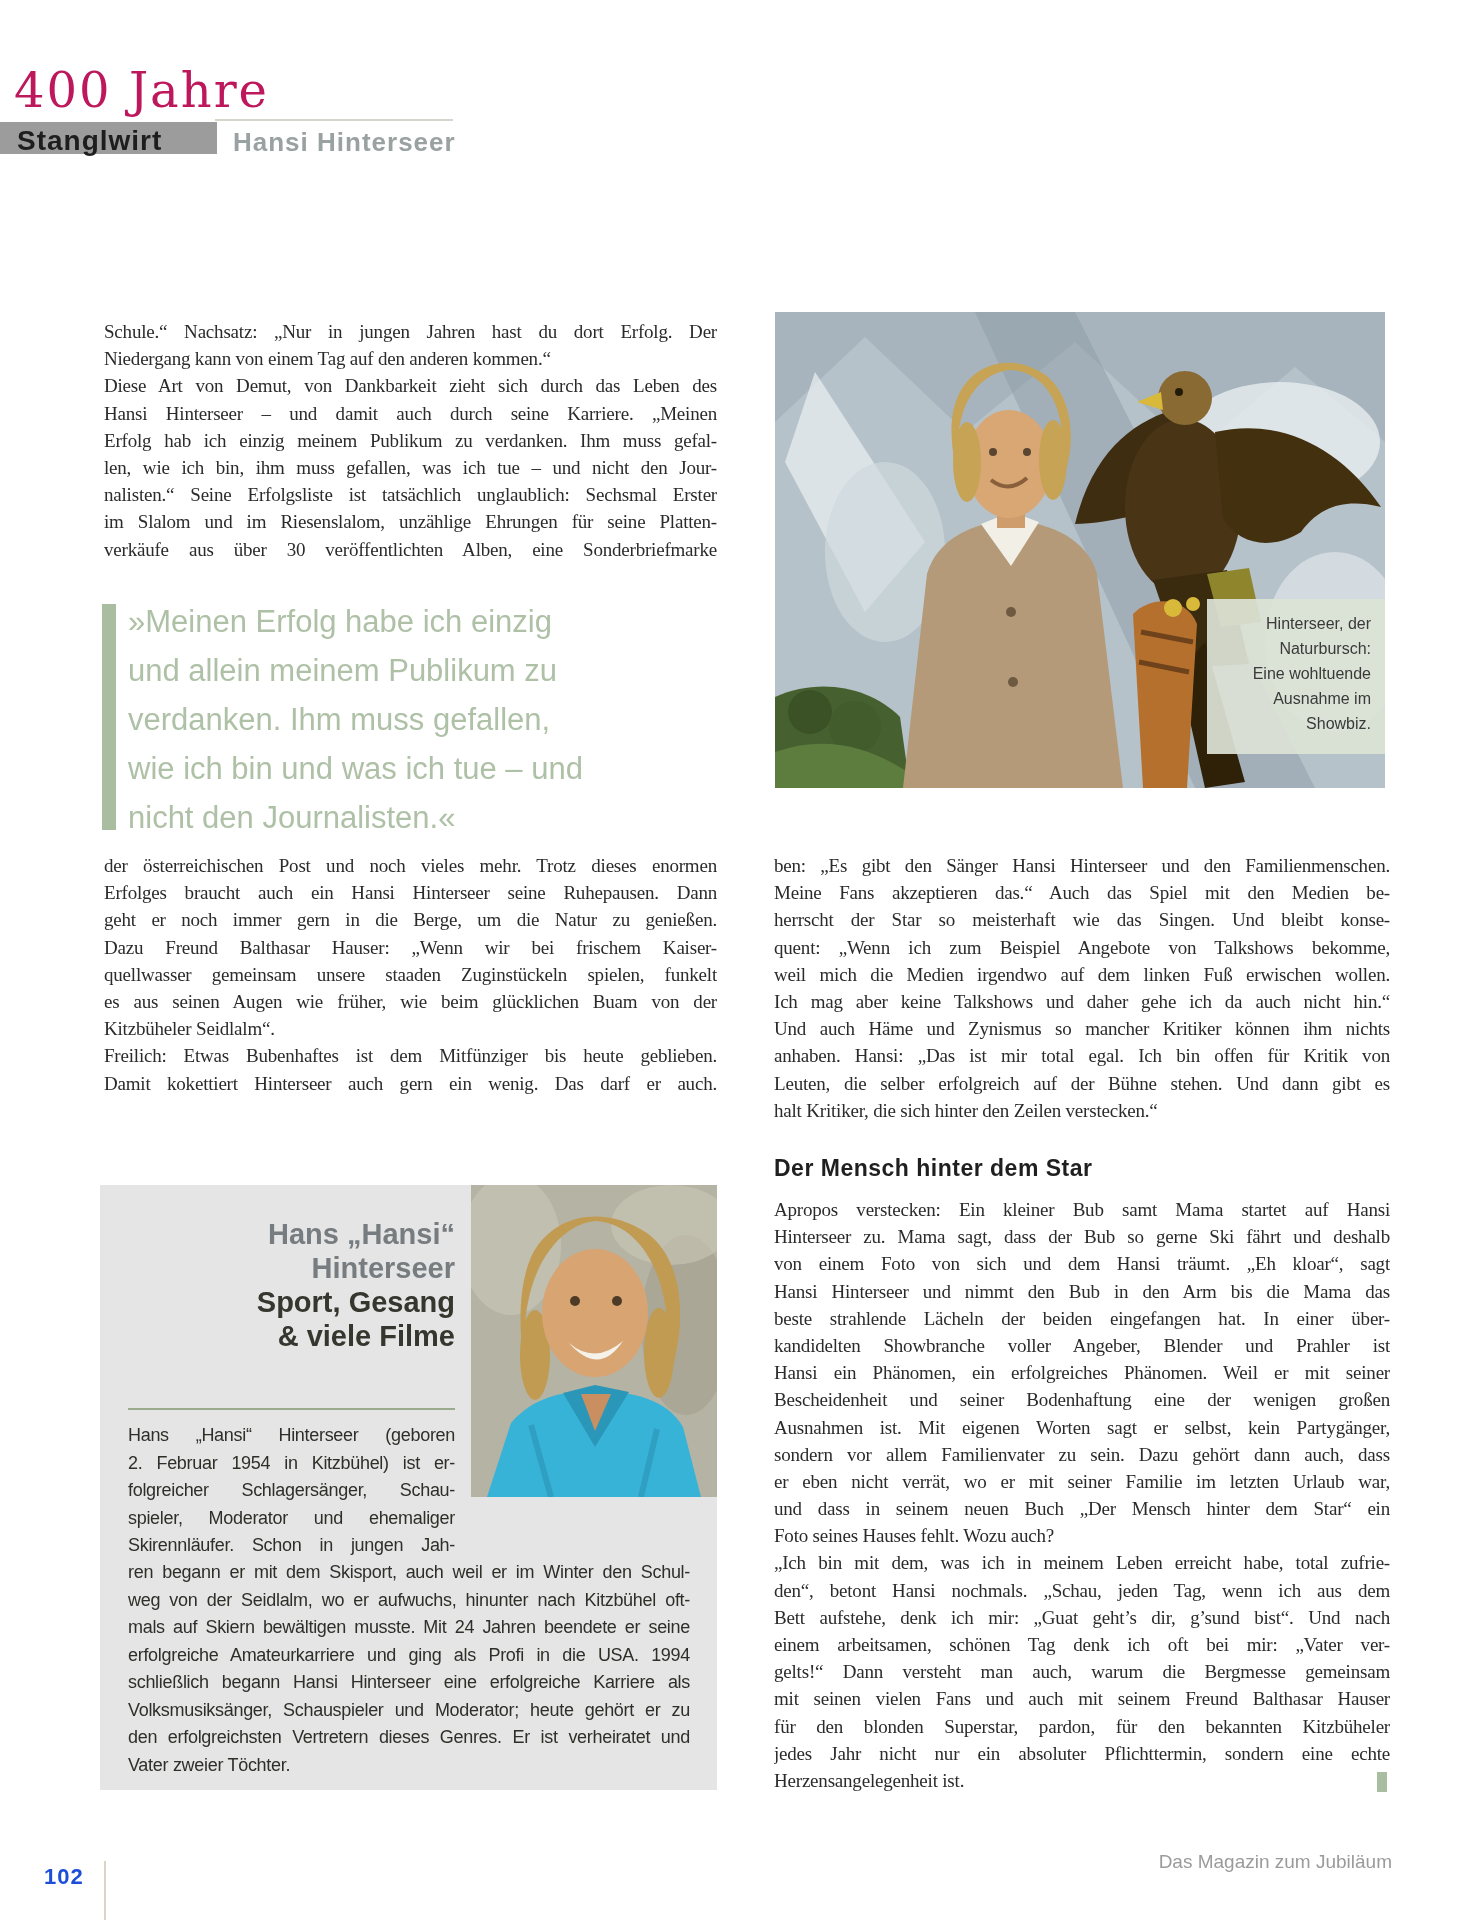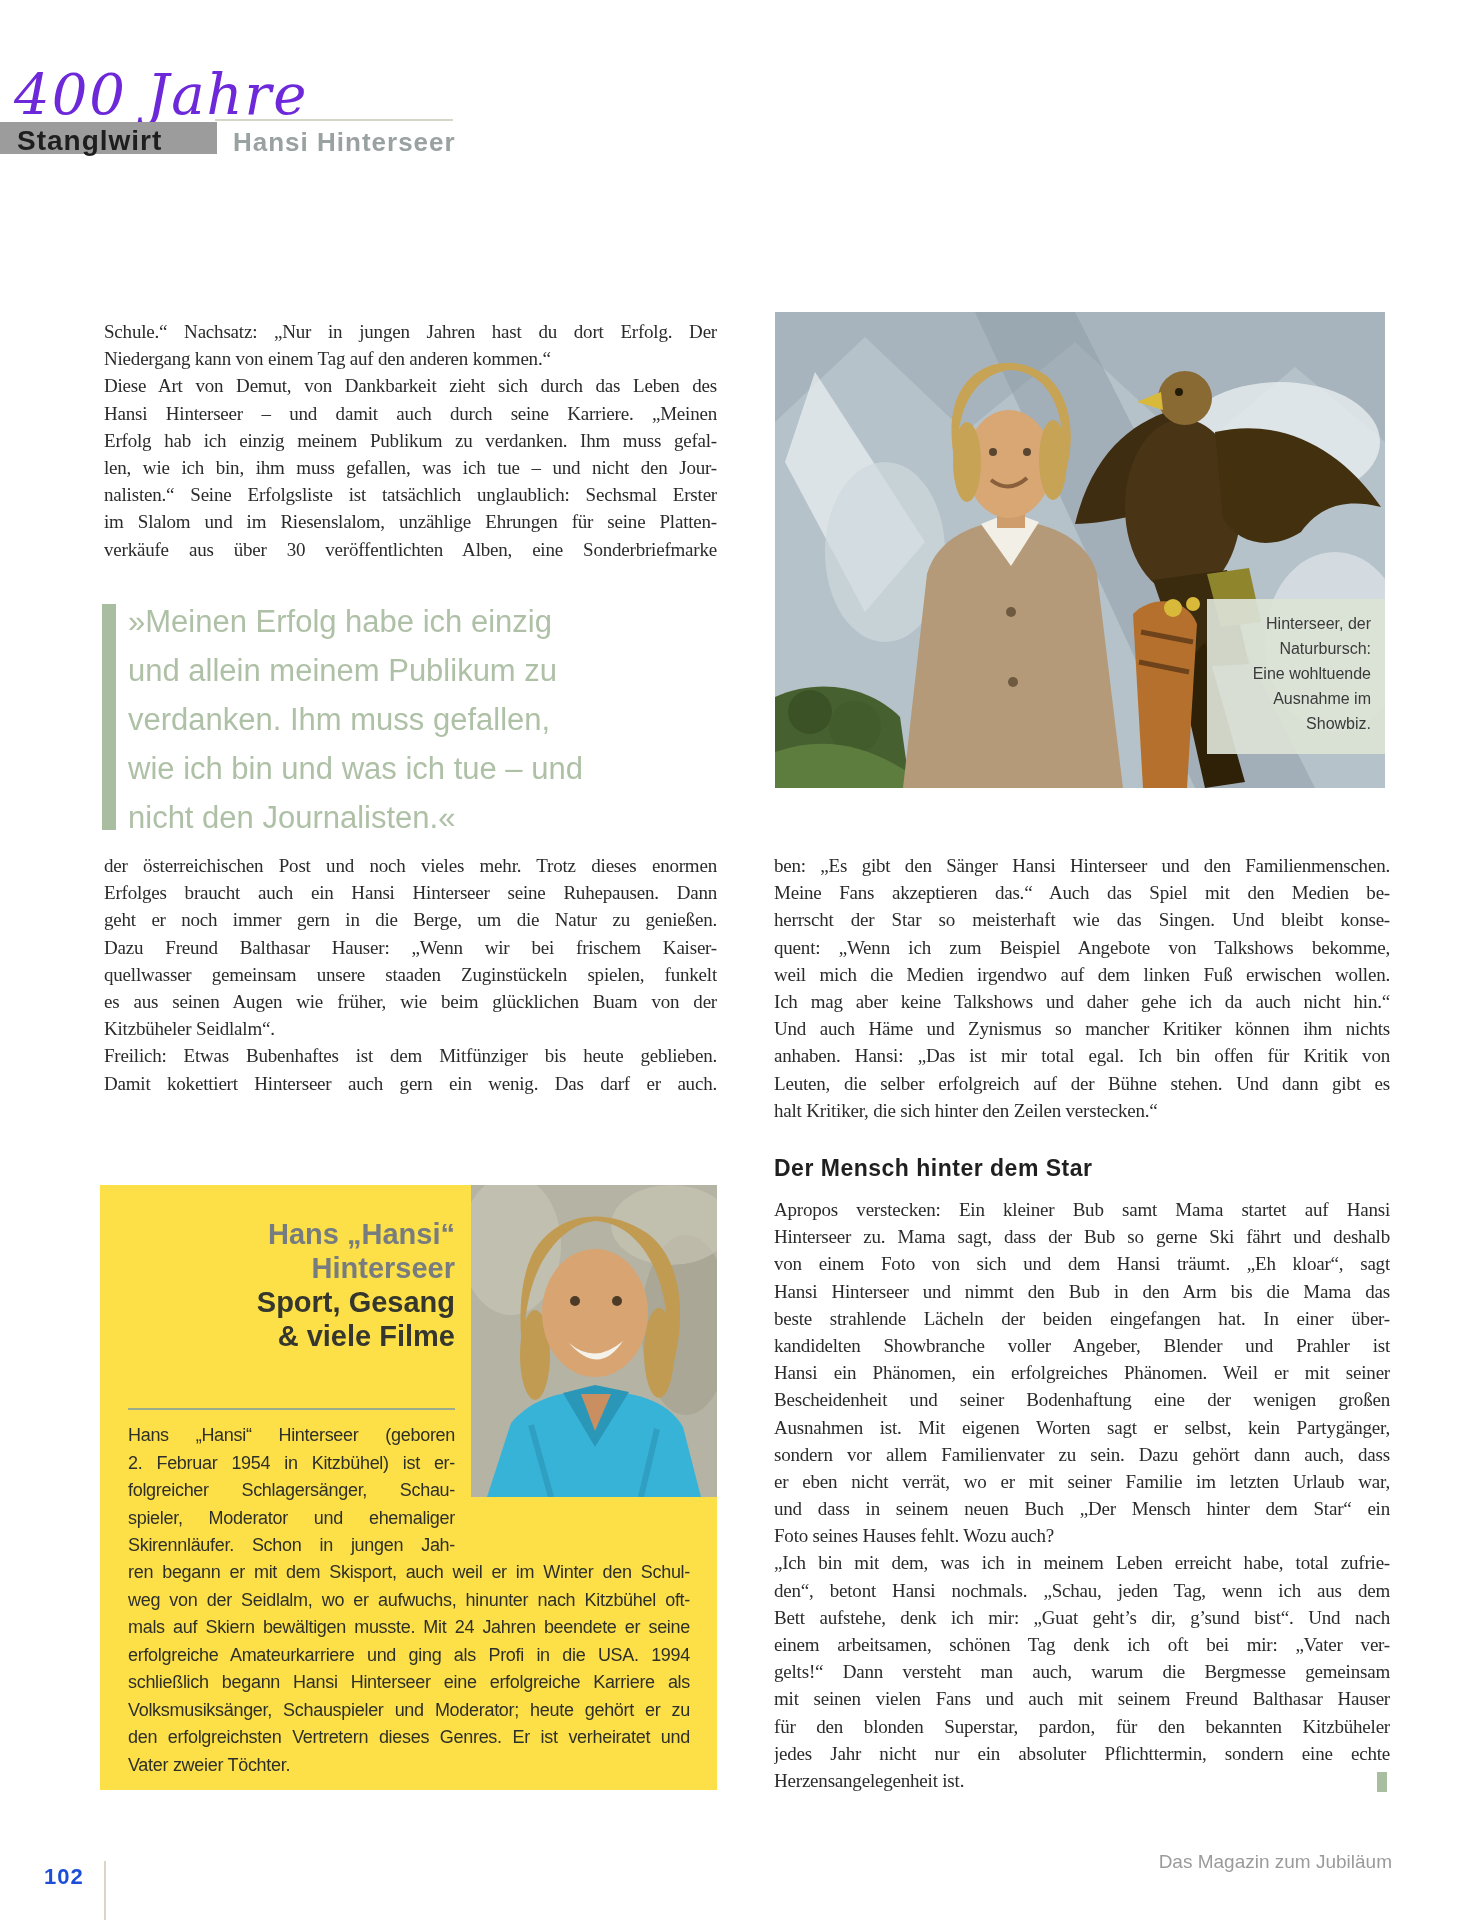--- a/index.html
+++ b/index.html
@@ -1,22 +1,22 @@
 <!DOCTYPE html>
 <html><head>
 <meta charset="utf-8">
 <style>
   html,body{margin:0;padding:0;background:#e9e9e9;}
   .page{position:relative;width:1472px;height:1920px;margin:0 auto;background:#ffffff;overflow:hidden;
         font-family:"Liberation Sans", sans-serif;}
   .abs{position:absolute;}
 
   
-  .logo-script{left:14px;top:62px;font-family:"DejaVu Serif", serif;font-style:italic;
-               font-size:56px;color:#6d28d9;letter-spacing:2px;}
+  .logo-script{left:14px;top:62px;font-family:"DejaVu Serif", serif;
+               font-size:48px;color:#be185d;letter-spacing:2px;}
   .header-rule{left:215px;top:119px;width:238px;height:2px;background:#d3d7c9;}
   .logo-box{left:0;top:122px;width:217px;height:32px;background:#9c9c9c;}
   .logo-box-text{left:17px;top:3px;font-size:28px;font-weight:bold;color:#1e1e1e;letter-spacing:1px;
                  font-family:"Liberation Sans", sans-serif;position:absolute;}
   .section-title{left:233px;top:127px;font-size:26px;font-weight:bold;color:#9aa1a1;letter-spacing:1px;}
 
   
   .serifcol{font-family:"Liberation Serif", serif;font-size:19px;line-height:27.2px;
             color:#2b2b2b;letter-spacing:-0.2px;}
   .ln{text-align:justify;text-align-last:justify;height:27.2px;overflow:hidden;}
@@ -38,21 +38,21 @@
 
   
   .hero{left:775px;top:312px;width:610px;height:476px;overflow:hidden;}
   .hero svg{display:block;}
   .hero-caption{position:absolute;left:432px;top:287px;width:178px;height:155px;
                 background:rgba(219,226,213,.93);box-sizing:border-box;padding:12px 14px 0 8px;
                 font-size:16px;line-height:25px;color:#3a3a3a;}
   .hero-caption .ln{text-align:right;text-align-last:right;height:25px;}
 
   
-  .infobox{left:100px;top:1185px;width:617px;height:605px;background:#fde047;}
+  .infobox{left:100px;top:1185px;width:617px;height:605px;background:#e5e5e5;}
   .ib-title{position:absolute;left:28px;top:32px;width:327px;font-size:29px;font-weight:bold;line-height:34px;}
   .ib-title .ln{text-align:right;text-align-last:right;height:34px;}
   .ib-title-gray{color:#767c7f;}
   .ib-title-dark{position:absolute;left:28px;top:100px;width:327px;font-size:29px;font-weight:bold;
                  line-height:34px;color:#35362e;}
   .ib-title-dark .ln{text-align:right;text-align-last:right;height:34px;}
   .ib-rule{position:absolute;left:28px;top:223px;width:327px;height:2px;background:#9aab8e;}
   .ib-body{font-size:18px;line-height:27.5px;color:#2e2f29;letter-spacing:-0.3px;}
   .ib-body .ln{height:27.5px;}
   .ib-bodyA{position:absolute;left:28px;top:237px;width:327px;}

